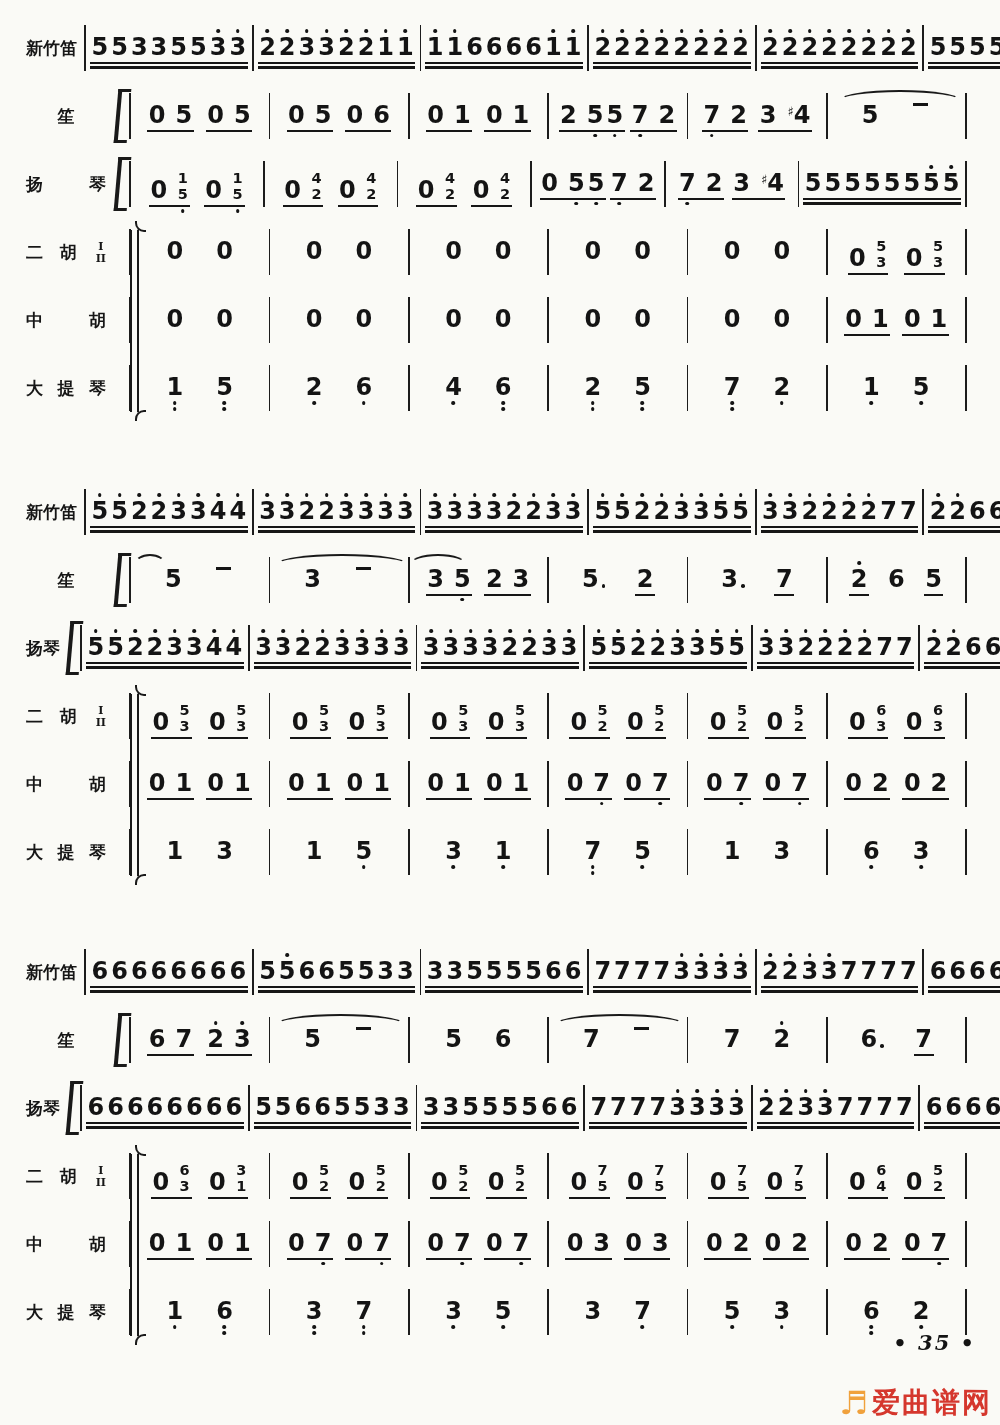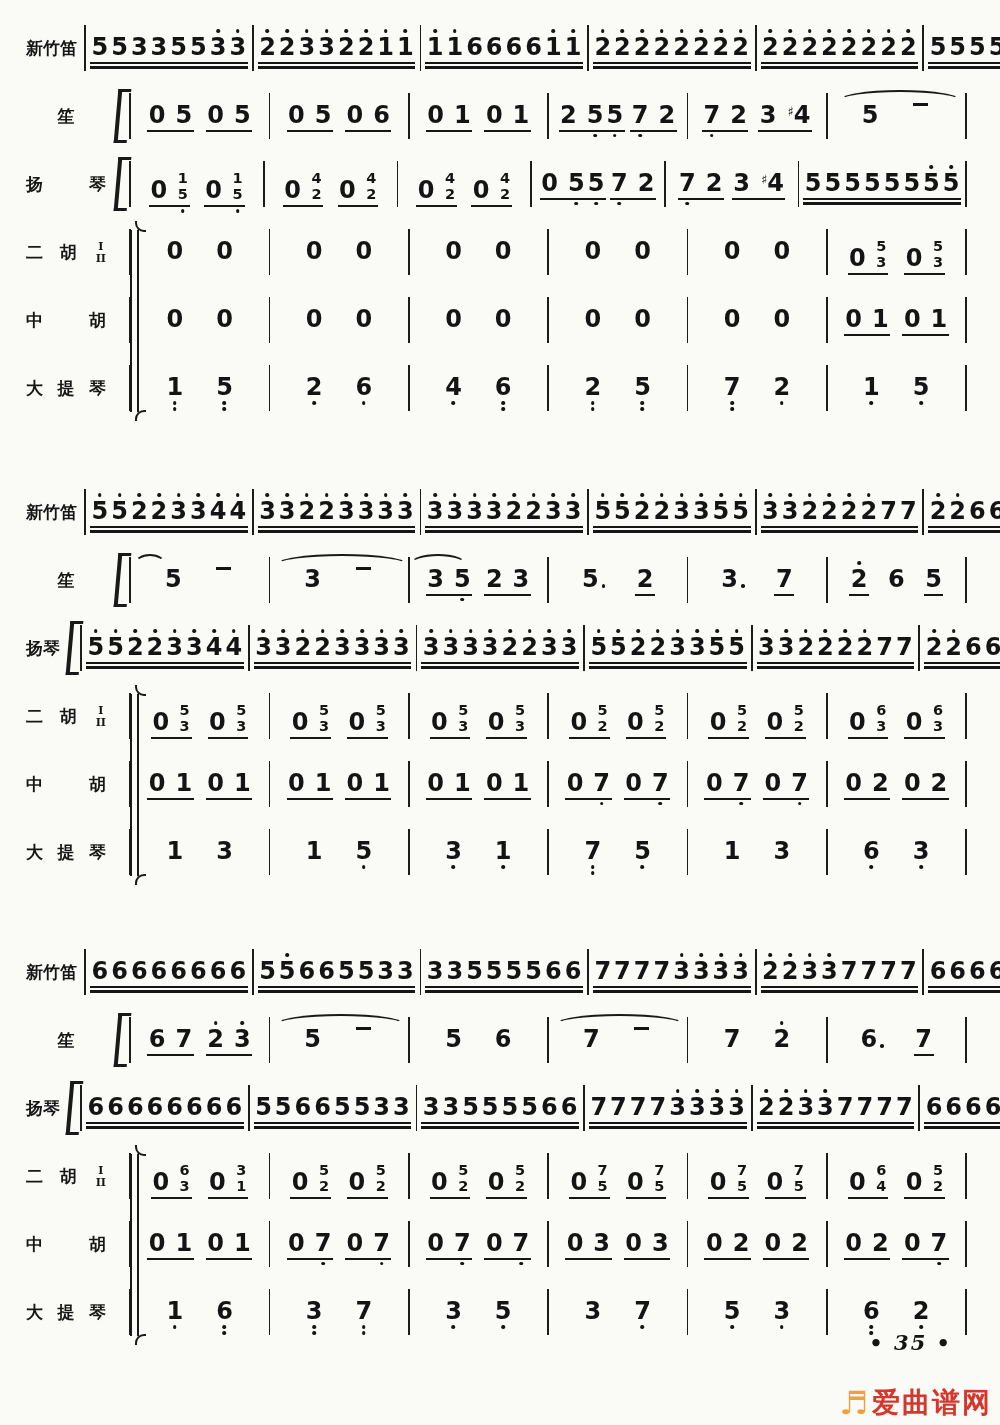--- a/index.html
+++ b/index.html
@@ -41,21 +41,21 @@
          margin:0 2px;line-height:1;}
   .sdigit{font-size:14.5px;font-weight:700;line-height:1.08;position:relative;}
   .arc{position:absolute;top:8px;height:12px;border-top:2.5px solid #191919;
        border-left:2px solid transparent;border-right:2px solid transparent;
        border-radius:55% 55% 0 0 / 100% 100% 0 0;box-sizing:border-box;}
   .brace{position:absolute;width:5px;border-left:2px solid #191919;border-right:2px solid #191919;}
   .brace::before{content:"";position:absolute;left:3px;top:-9px;width:9px;height:9px;
        border-left:2px solid #191919;border-bottom:2px solid #191919;border-radius:0 0 0 9px;}
   .brace::after{content:"";position:absolute;left:3px;bottom:-9px;width:9px;height:9px;
        border-left:2px solid #191919;border-top:2px solid #191919;border-radius:9px 0 0 0;}
-  .pagenum{position:absolute;right:48px;top:1330px;font-family:"DejaVu Serif",serif;
+  .pagenum{position:absolute;right:24px;top:1330px;font-family:"DejaVu Serif",serif;
        font-style:italic;font-weight:700;font-size:21px;letter-spacing:2px;color:#131313;}
   .watermark{position:absolute;right:8px;top:1384px;display:flex;align-items:center;gap:4px;}
   .wm-icon{font-size:32px;line-height:1;}
   .wm-text{font-size:28px;font-weight:700;letter-spacing:2px;font-family:"DejaVu Sans",sans-serif;}
 </style>
 </head>
 <body style="background: rgb(250, 250, 246);">
 
 <div class="page">
   <div id="systems">

